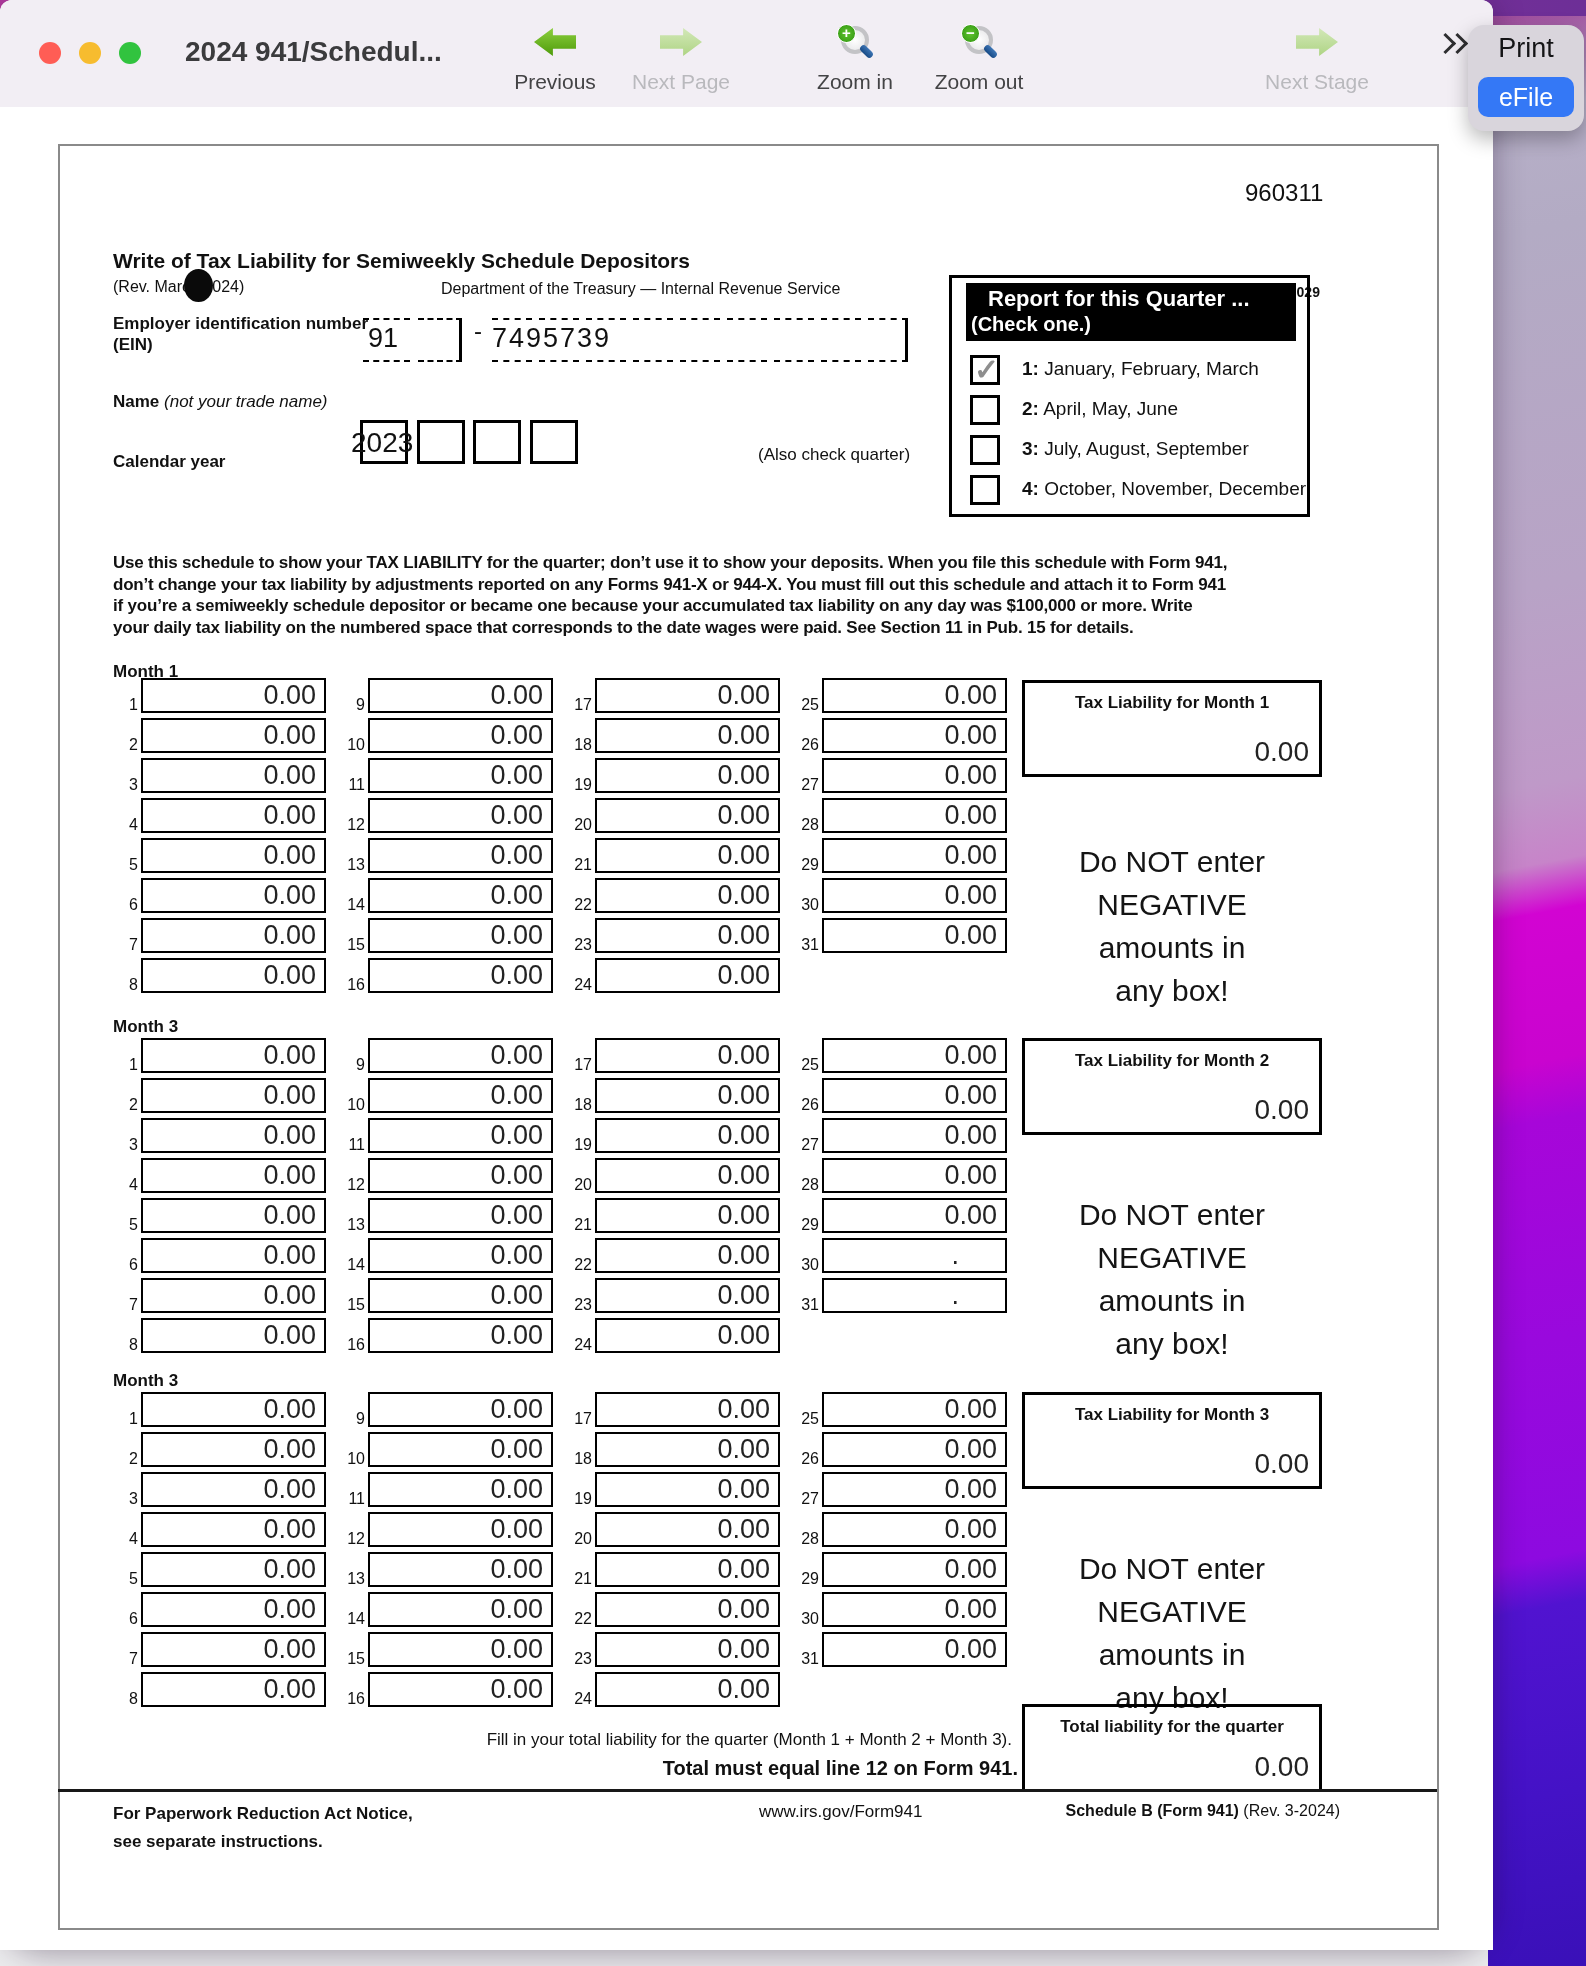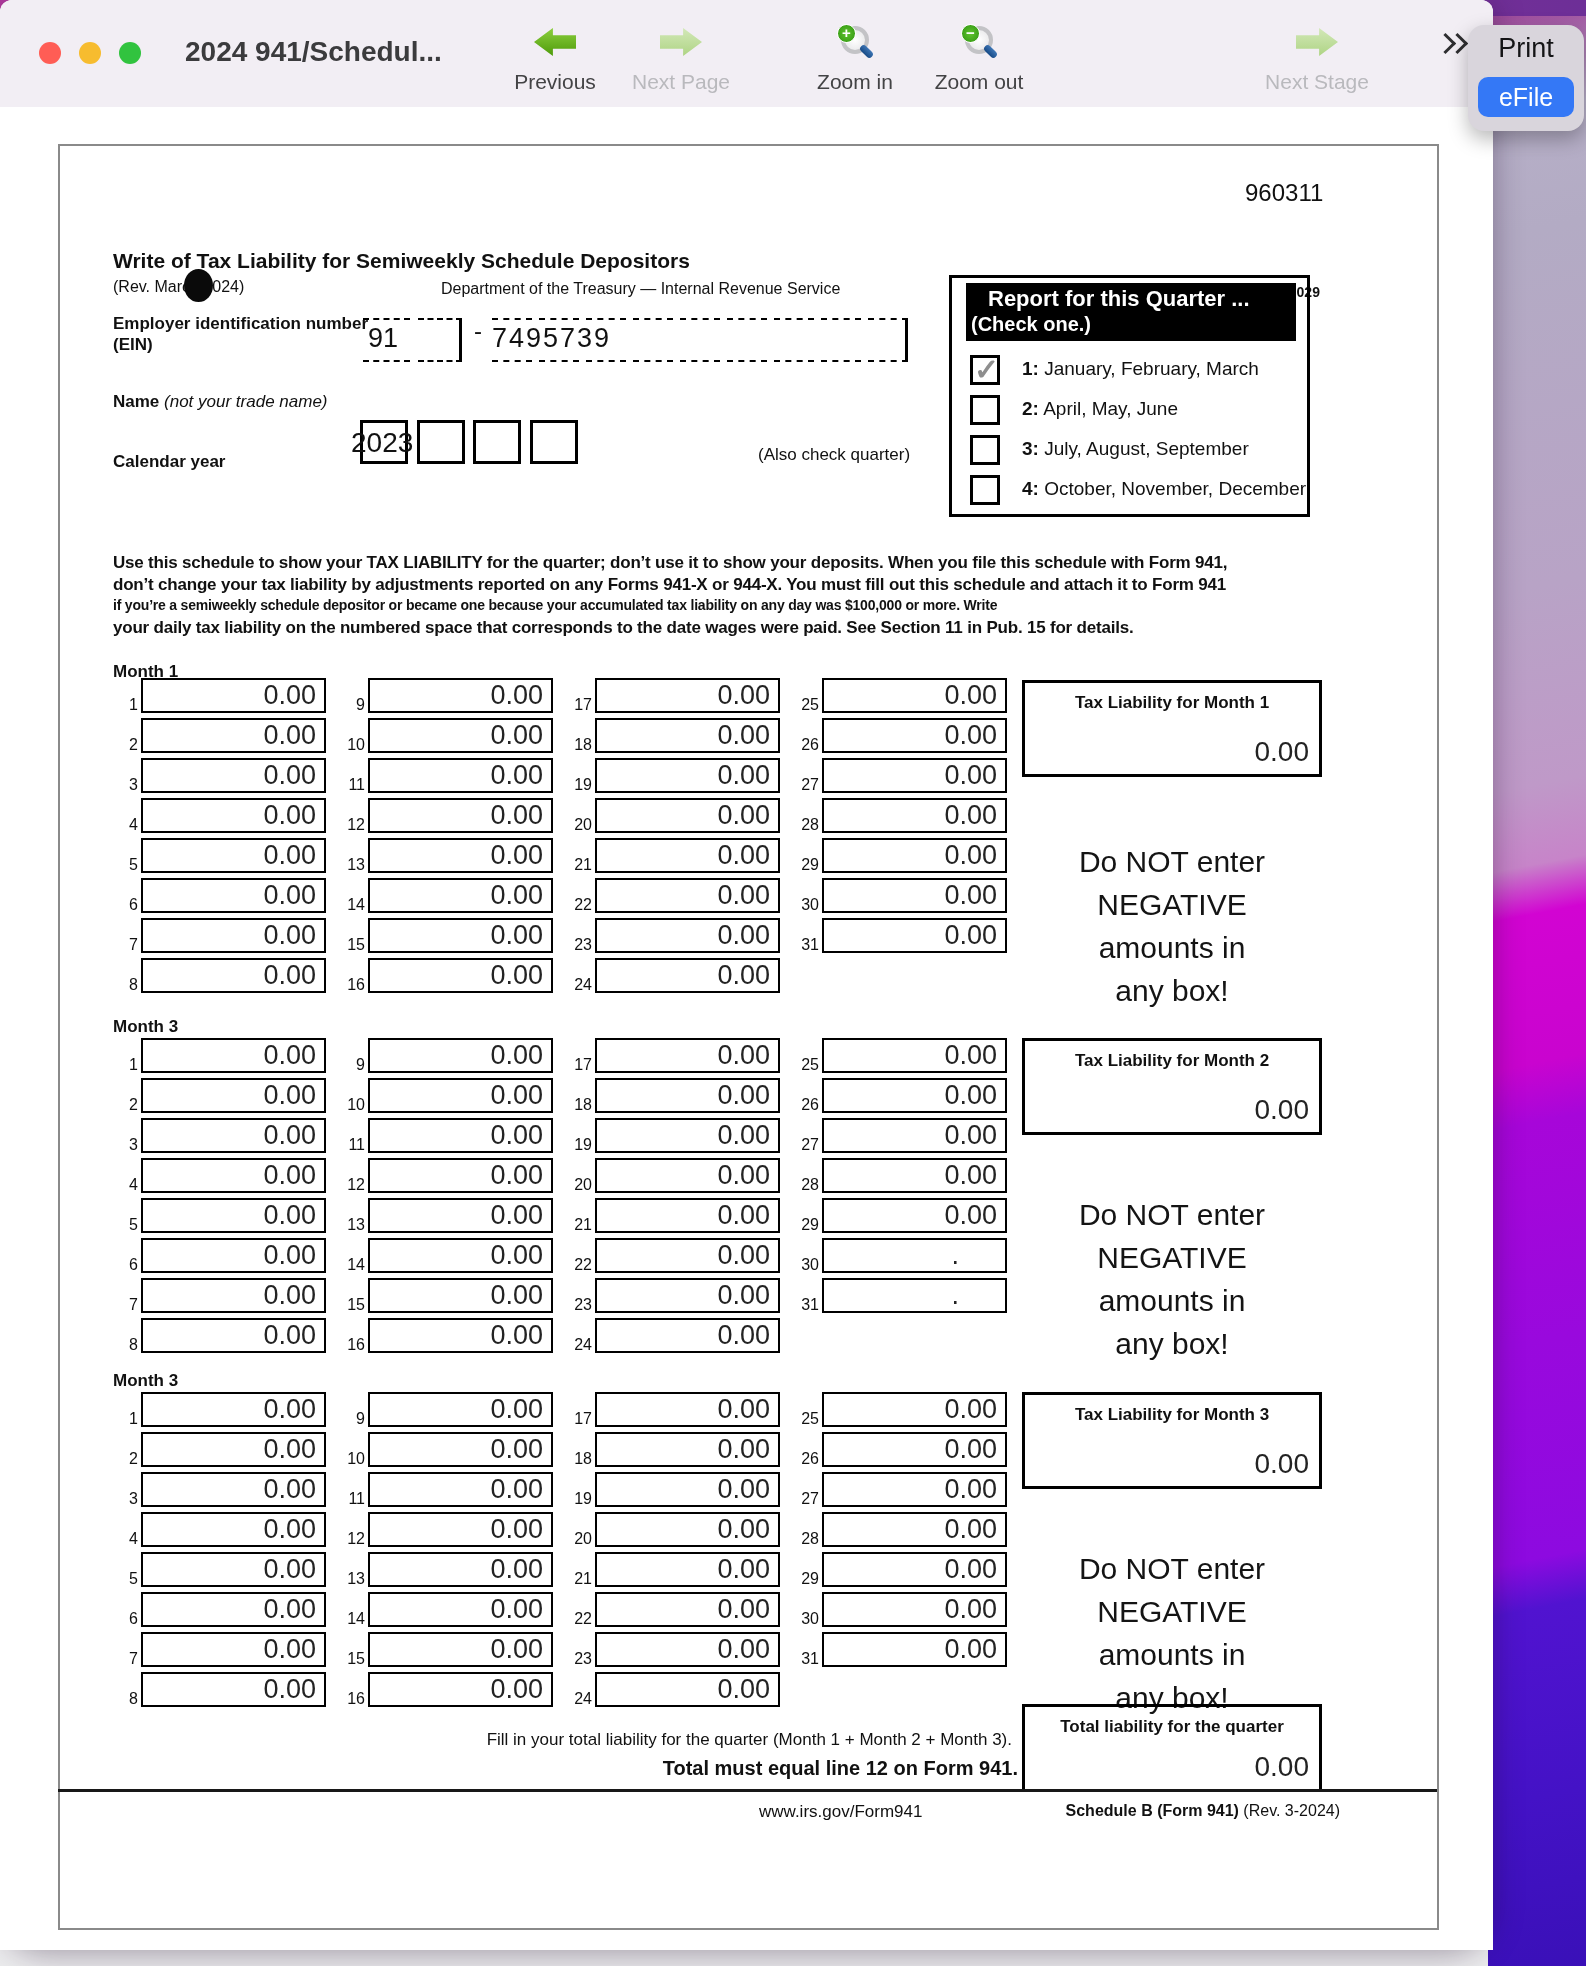--- a/index.html
+++ b/index.html
@@ -187,21 +187,21 @@
           <div class="abs cb" style="left: 18px; top: 157px;"></div>
           <div class="abs blk nowrap" style="left: 70px; top: 160px; font-size: 19px;"><span class="b">3:</span> July, August, September</div>
           <div class="abs cb" style="left: 18px; top: 197px;"></div>
           <div class="abs blk nowrap" style="left: 70px; top: 200px; font-size: 19px;"><span class="b">4:</span> October, November, December</div>
         </div>
     </div>
 
     <div class="abs" id="instructions" style="left:113px;top:445px;">
         <div class="blk b nowrap" style="font-size: 17px; line-height: 21.5px; letter-spacing: -0.2px;">Use this schedule to show your TAX LIABILITY for the quarter; don’t use it to show your deposits. When you file this schedule with Form 941,</div>
         <div class="blk b nowrap" style="font-size: 17px; line-height: 21.5px; letter-spacing: -0.2px;">don’t change your tax liability by adjustments reported on any Forms 941-X or 944-X. You must fill out this schedule and attach it to Form 941</div>
-        <div class="blk b nowrap" style="font-size: 14px; line-height: 21.5px; letter-spacing: -0.2px;">if you’re a semiweekly schedule depositor or became one because your accumulated tax liability on any day was $100,000 or more. Write</div>
+        <div class="blk b nowrap" style="font-size: 17px; line-height: 21.5px; letter-spacing: -0.2px;">if you’re a semiweekly schedule depositor or became one because your accumulated tax liability on any day was $100,000 or more. Write</div>
         <div class="blk b nowrap" style="font-size: 17px; line-height: 21.5px; letter-spacing: -0.2px;">your daily tax liability on the numbered space that corresponds to the date wages were paid. See Section 11 in Pub. 15 for details.</div>
       </div>
 
     <div class="abs" id="months" style="left:0;top:0;">
         <div class="abs blk b nowrap" style="left: 113px; top: 555px; font-size: 17px;">Month 1</div>
         <div class="abs daybox" style="left: 141px; top: 571px; width: 185px; height: 35px;">
           <div class="abs amount" style="right: 0px; top: 0px; width: 100%; line-height: 31px; box-sizing: border-box; padding-right: 8px;">0.00</div>
         </div>
         <div class="abs daynum" style="left: 108px; top: 589px;">1</div>
         <div class="abs daybox" style="left: 141px; top: 611px; width: 185px; height: 35px;">
@@ -601,20 +601,24 @@
       </div>
 
     <div class="abs taxbox" style="left:1022px;top:1597px;width:300px;height:88px;">
       <div class="abs taxlabel">Total liability for the quarter</div>
       <div class="abs taxvalue">0.00</div>
     </div>
     <div class="abs blk nowrap" style="left:400px;top:1623px;width:612px;text-align:right;font-size:17px;">Fill in your total liability for the quarter (Month 1 + Month 2 + Month 3).</div>
     <div class="abs blk b nowrap" style="left:400px;top:1650px;width:618px;text-align:right;font-size:20px;">Total must equal line 12 on Form 941.</div>
 
     <div class="abs" style="left:58px;top:1682px;width:1379px;height:3px;background:#181818;"></div>
+    <div class="abs blk b" style="left:113px;top:1693px;font-size:17px;line-height:28px;">
+      <div>For Paperwork Reduction Act Notice,</div>
+      <div>see separate instructions.</div>
+    </div>
     <div class="abs blk nowrap" style="left:759px;top:1695px;font-size:17px;">www.irs.gov/Form941</div>
     <div class="abs blk nowrap" style="left:1040px;top:1695px;width:300px;text-align:right;font-size:16px;">
       <span class="b">Schedule B (Form 941)</span><span> (Rev. 3-2024)</span>
     </div>
   </div>
 </div>
 
 <div class="abs" id="action-panel">
   <div class="abs" id="print-label">Print</div>
   <div class="abs" id="efile-button" style="background: rgb(52, 120, 246);">eFile</div>

